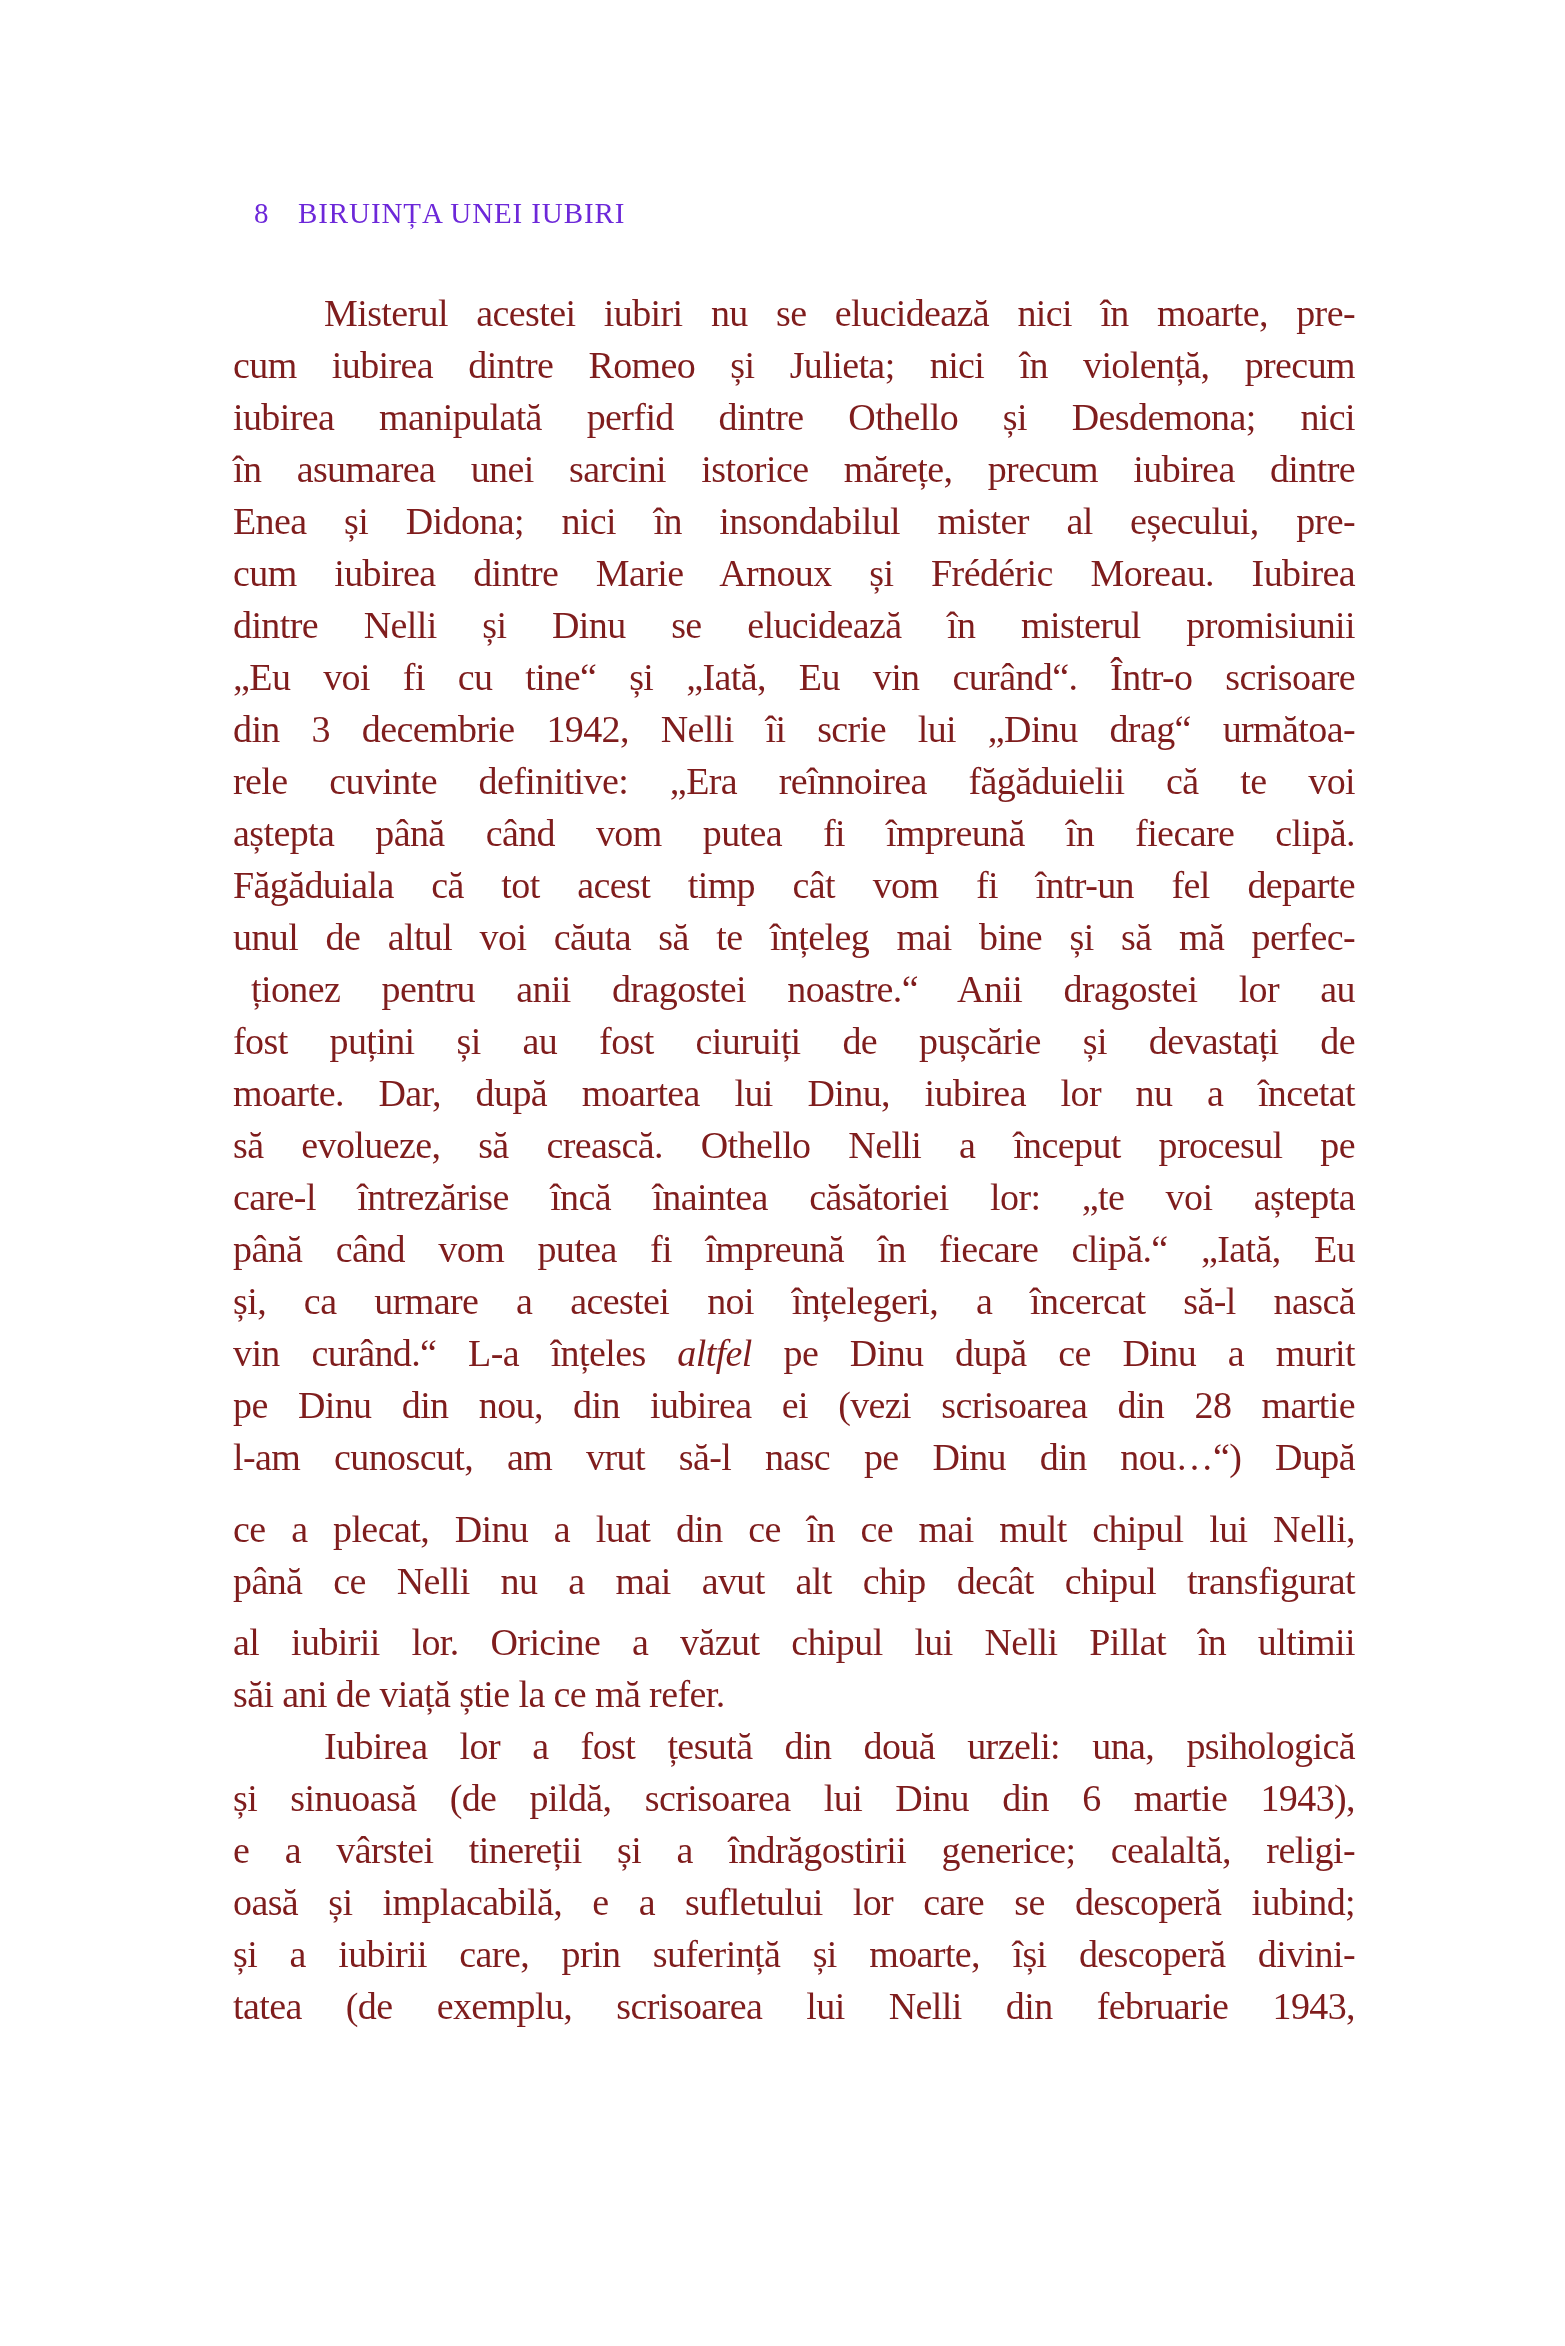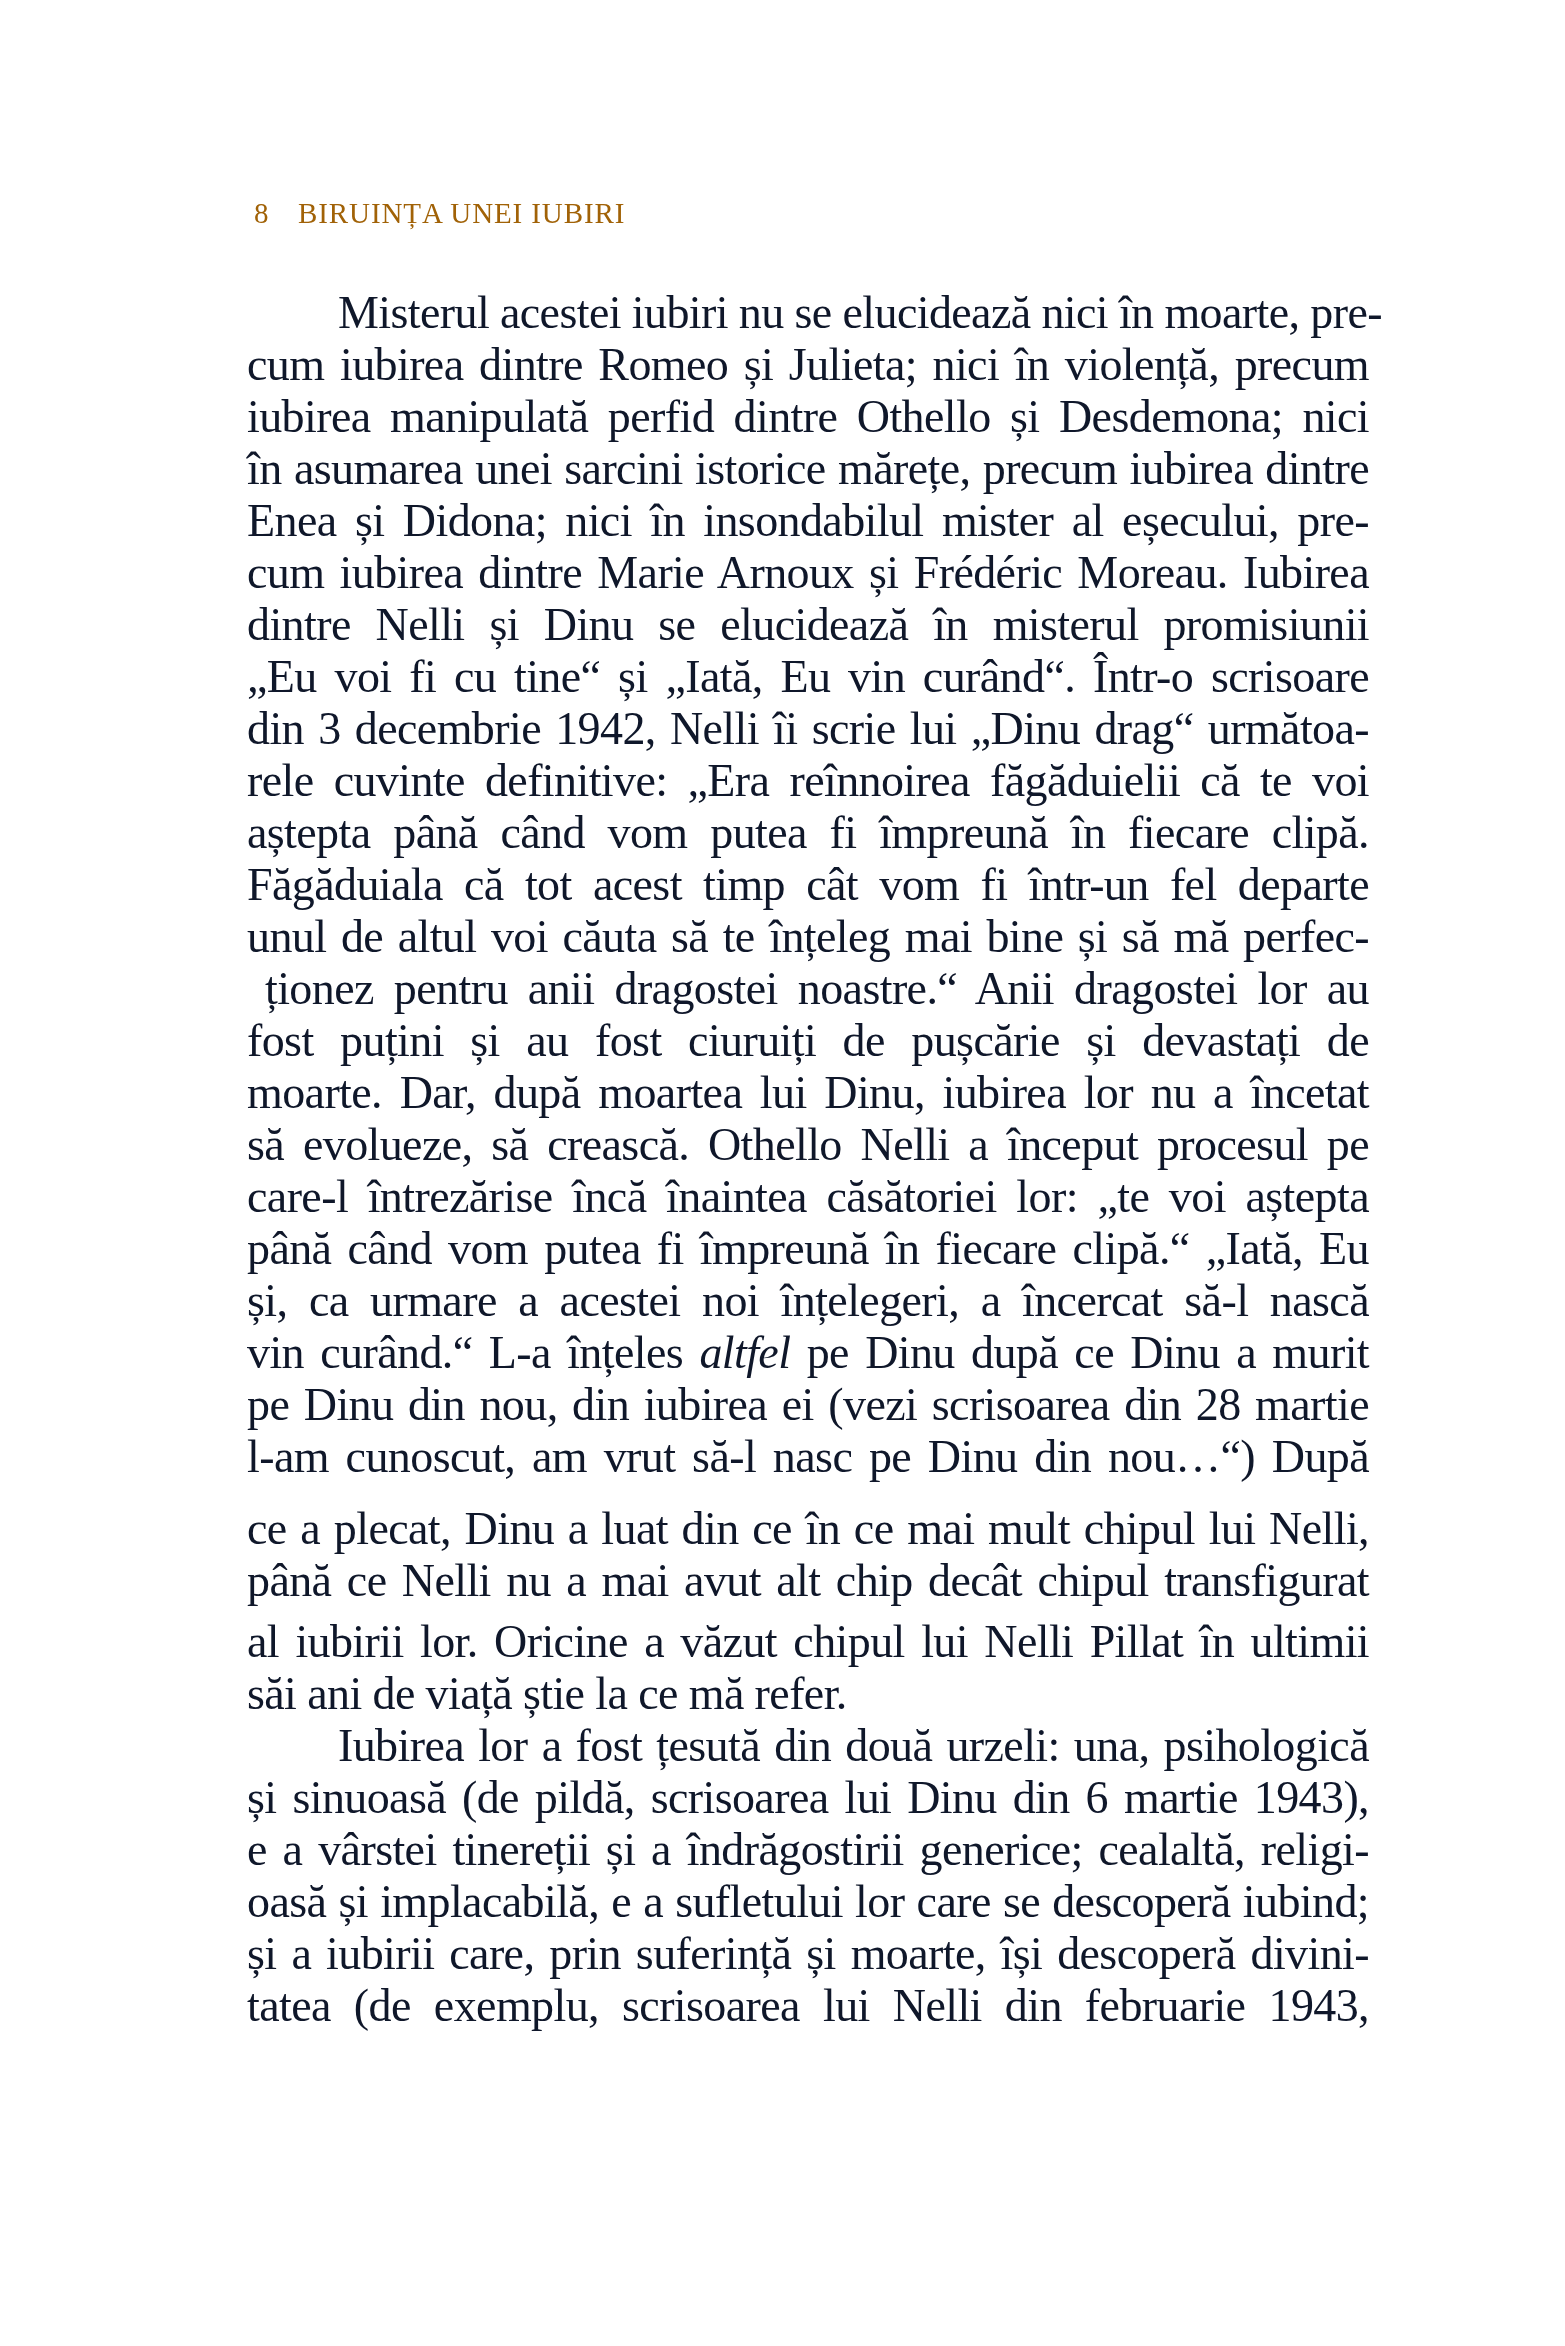--- a/index.html
+++ b/index.html
@@ -1,27 +1,27 @@
 <!DOCTYPE html>
 <html style="font-size:15px"><head>
 <meta charset="utf-8">
 <style>
   html, body { margin: 0; padding: 0; background: #ffffff; }
   body { width: 1565px; height: 2347px; position: relative; overflow: hidden; }
   .page { position: absolute; left: 0; top: 0; width: 1565px; height: 2347px; background: #fff; }
   .running-head {
     position: absolute; left: 254px; top: 197px;
     font-family: "Liberation Serif", "DejaVu Serif", serif;
-    font-size: 29px; letter-spacing: 0.9px; color: #a16207; white-space: nowrap;
+    font-size: 29px; letter-spacing: 0.9px; color: #6d28d9; white-space: nowrap;
   }
   .running-head .num { display: inline-block; width: 44px; }
   .body-text {
-    position: absolute; left: 247px; top: 287px; width: 1122px;
+    position: absolute; left: 233px; top: 287px; width: 1122px;
     font-family: "Liberation Serif", "DejaVu Serif", serif;
-    font-size: 46px; color: #0f172a; line-height: 52px;
+    font-size: 38px; color: #7f1d1d; line-height: 52px;
   }
   .line {
     display: block; height: 52px; white-space: nowrap;
     text-align: justify; text-align-last: justify;
     letter-spacing: -0.6px;
   }
   .line.indent { padding-left: 91px; }
   .line.last { text-align-last: left; }
   .ital { font-style: italic; }
 </style>

